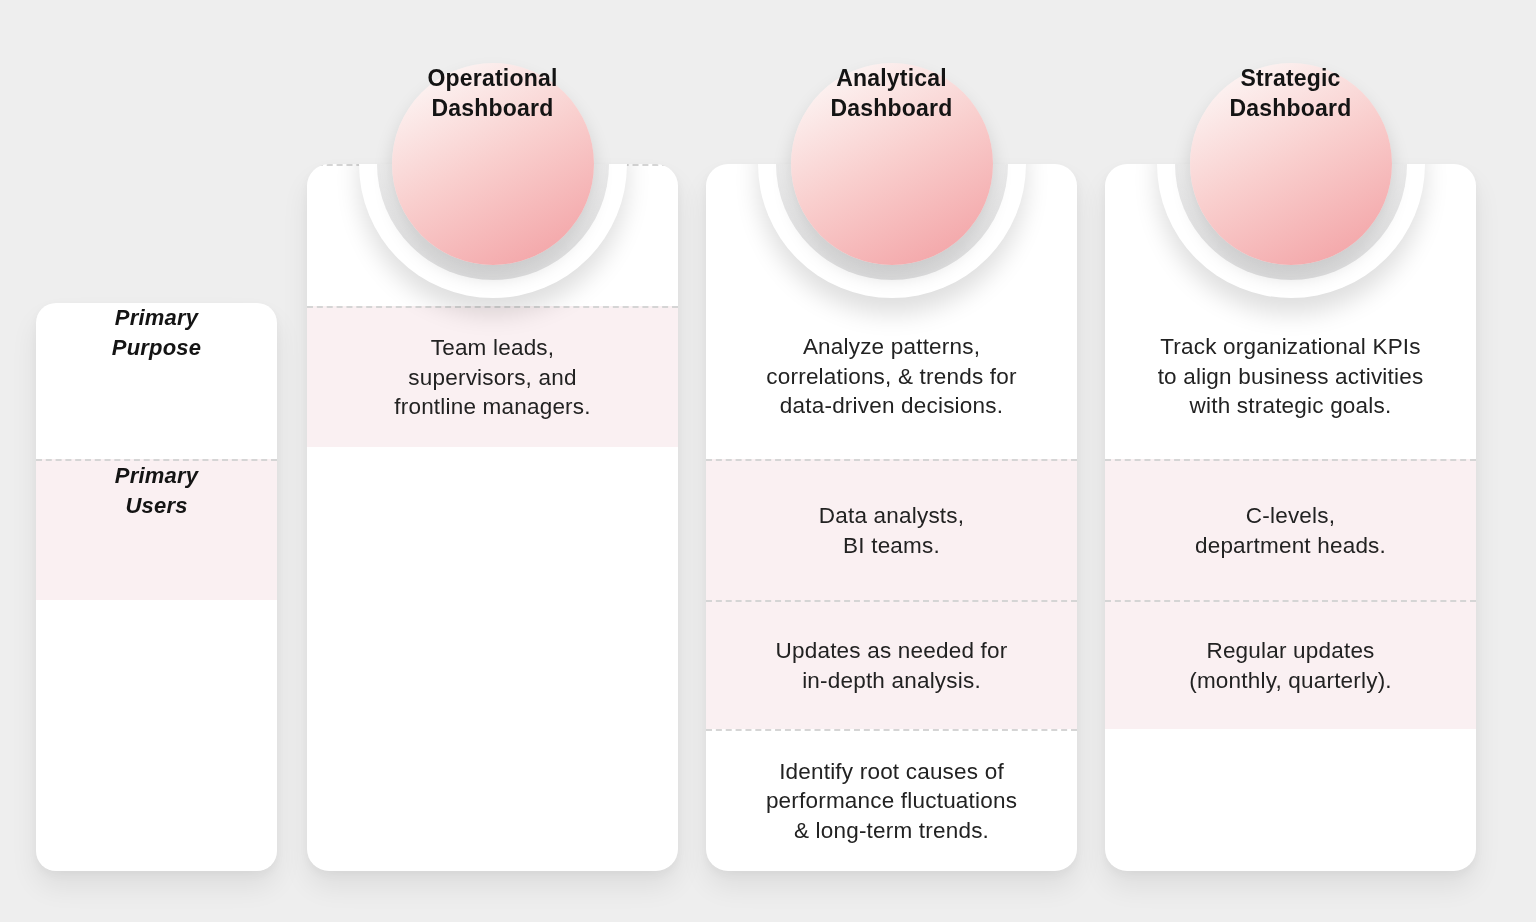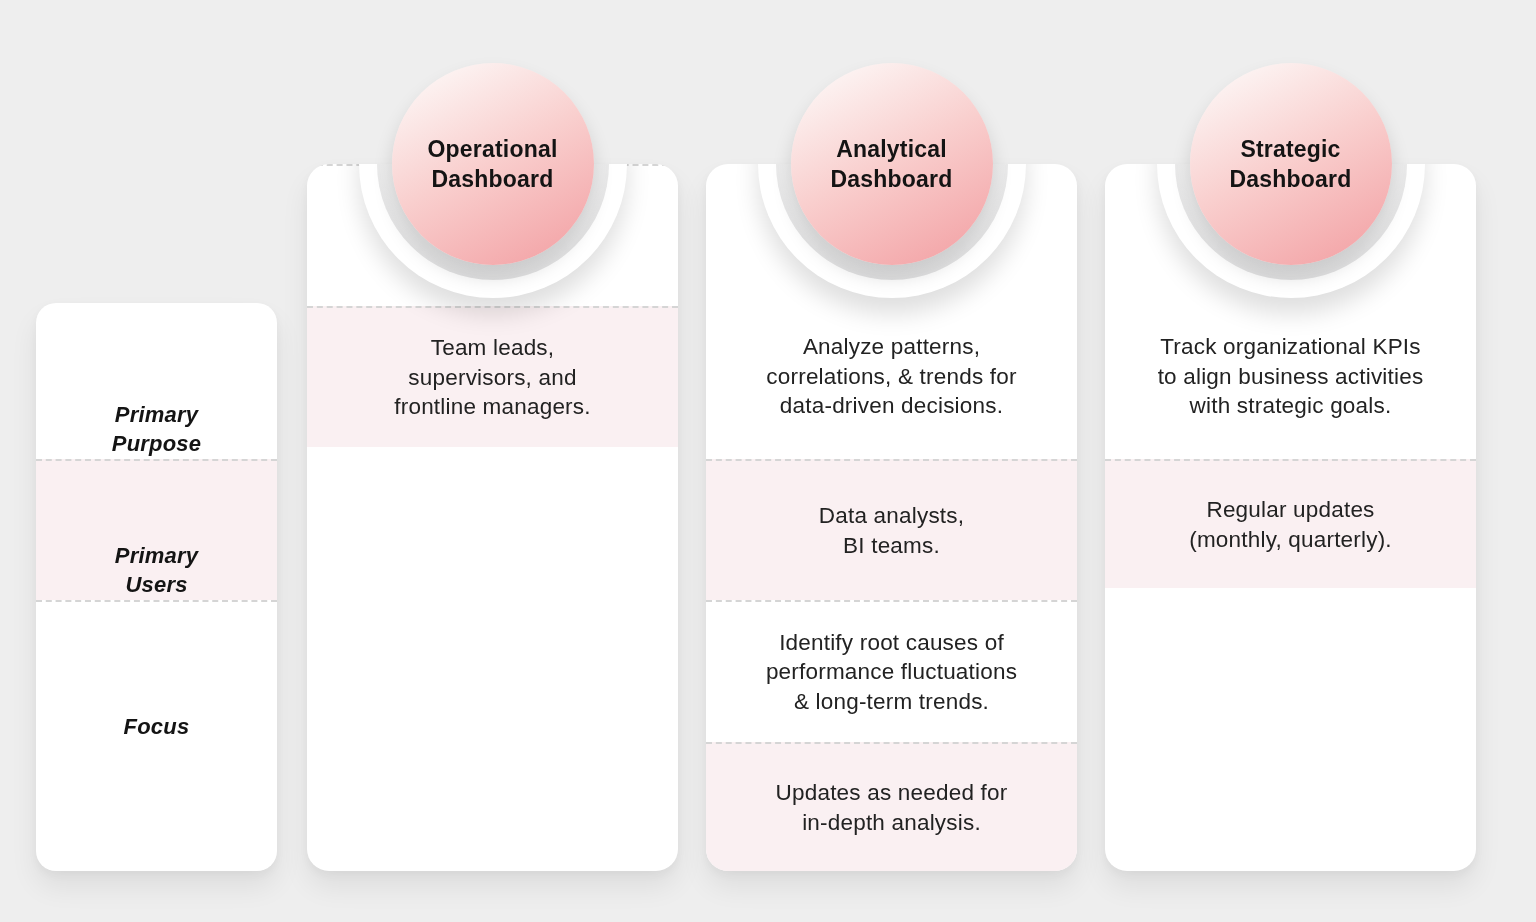--- a/index.html
+++ b/index.html
@@ -7,21 +7,21 @@
     position:relative;width:1536px;height:922px;background:#eeeeee;
     overflow:hidden;font-family:"Liberation Sans","DejaVu Sans",sans-serif;
   }
   
   .labels-card{
     position:absolute;left:36px;top:303px;width:241px;height:568px;
     background:#ffffff;border-radius:20px;overflow:hidden;
     box-shadow:0 16px 28px rgba(0,0,0,.07),0 4px 10px rgba(0,0,0,.04);
   }
   .lrow{
-    box-sizing:border-box;display:flex;align-items:flex-end;justify-content:center;
+    box-sizing:border-box;display:flex;align-items:flex-start;justify-content:center;
     text-align:center;
   }
   .lrow span{
     font-size:22px;font-weight:bold;font-style:italic;color:#141414;
     line-height:1.35;white-space:pre-line;letter-spacing:.2px;
   }
   .h1{height:156px}.h2{height:141px}.h3{height:142px}.h4{height:129px}
   .pink{background:#faf0f2;}
   .sep{border-top:2px dashed #d5d5d5;}
   
@@ -50,21 +50,21 @@
   .hole{
     position:absolute;z-index:3;width:232px;height:232px;border-radius:50%;
     left:calc(50% - 116px);top:-116px;
     background:radial-gradient(circle at 50% 28%, #efefef 50%, #e8e8e9 92%);
     box-shadow:inset 0 -8px 12px rgba(0,0,0,.03);
   }
   
   .bubble{
     position:absolute;z-index:4;width:202px;height:202px;border-radius:50%;
     left:calc(50% - 101px);top:-101px;
-    display:flex;align-items:center;justify-content:center;text-align:center;
+    display:flex;align-items:flex-start;justify-content:center;text-align:center;
     background:linear-gradient(152deg,#fdfaf9 4%,#f9cfce 48%,#f3a3a6 94%);
     box-shadow:0 12px 20px rgba(0,0,0,.14);
   }
   .bubble span{
     font-size:23px;font-weight:bold;color:#141414;line-height:1.32;
     white-space:pre-line;letter-spacing:.2px;
   }
 </style>
 </head>
 <body>
@@ -72,23 +72,20 @@
 <div class="canvas">
 
   <aside class="labels-card">
     <div class="lrow h1">
       <span>Primary
 Purpose</span>
     </div>
     <div class="lrow h2 pink sep">
       <span>Primary
 Users</span>
-    </div>
-    <div class="lrow h3 sep">
-      <span>Focus</span>
     </div>
   </aside>
 
   <section class="column col1">
     <div class="card">
       <div class="rows">
         <div class="crow h3 sep">
           <span>Track daily
 performance.</span>
         </div>
@@ -112,47 +109,51 @@
       <div class="rows">
         <div class="crow rh">
           <span>Analyze patterns,
 correlations, &amp; trends for
 data-driven decisions.</span>
         </div>
         <div class="crow h2 pink sep">
           <span>Data analysts,
 BI teams.</span>
         </div>
+        <div class="crow h4 pink sep">
+          <span>Updates as needed for
+in-depth analysis.</span>
+        </div>
         <div class="crow h3 sep">
           <span>Identify root causes of
 performance fluctuations
 &amp; long-term trends.</span>
-        </div>
-        <div class="crow h4 pink sep">
-          <span>Updates as needed for
-in-depth analysis.</span>
         </div>
       </div>
       <div class="plate"></div>
       <div class="hole"></div>
     </div>
     <div class="bubble">
       <span>Analytical
 Dashboard</span>
     </div>
   </section>
 
   <section class="column col3">
     <div class="card">
       <div class="rows">
         <div class="crow rh">
           <span>Track organizational KPIs
 to align business activities
 with strategic goals.</span>
         </div>
+        <div class="crow h2 pink sep">
+          <span>C-levels,
+department heads.</span>
+        </div>
         <div class="crow h4 pink sep">
           <span>Regular updates
 (monthly, quarterly).</span>
         </div>
       </div>
       <div class="plate"></div>
       <div class="hole"></div>
     </div>
     <div class="bubble">
       <span>Strategic

